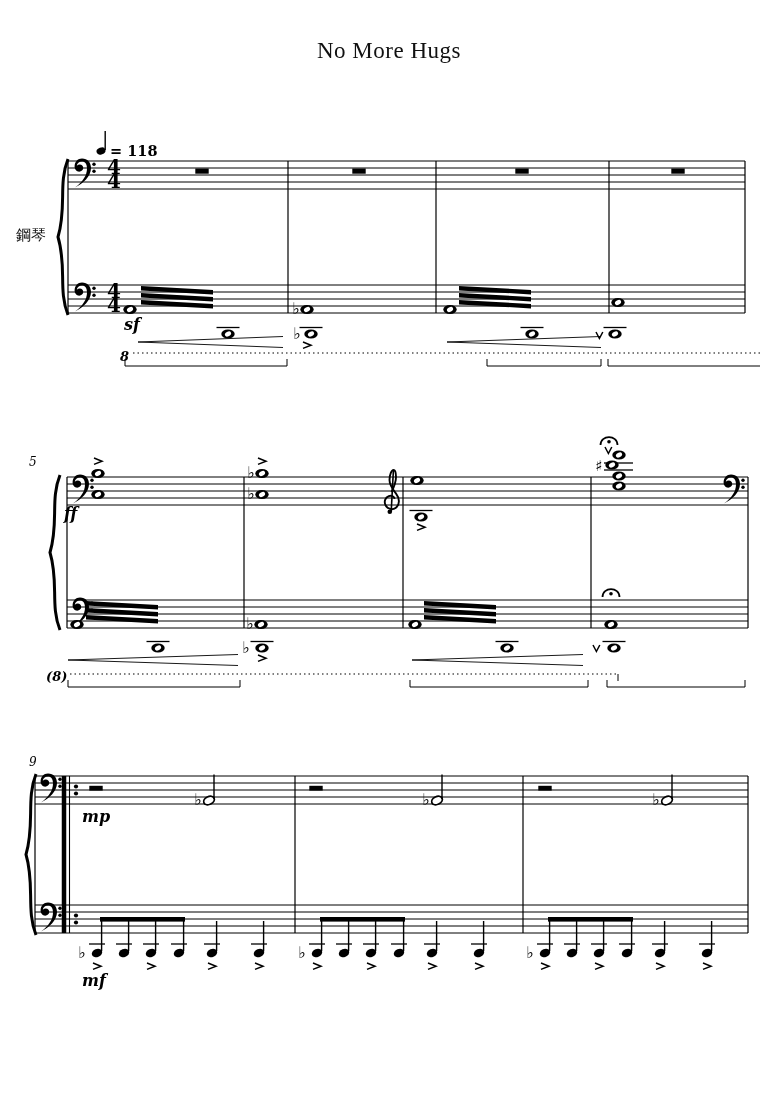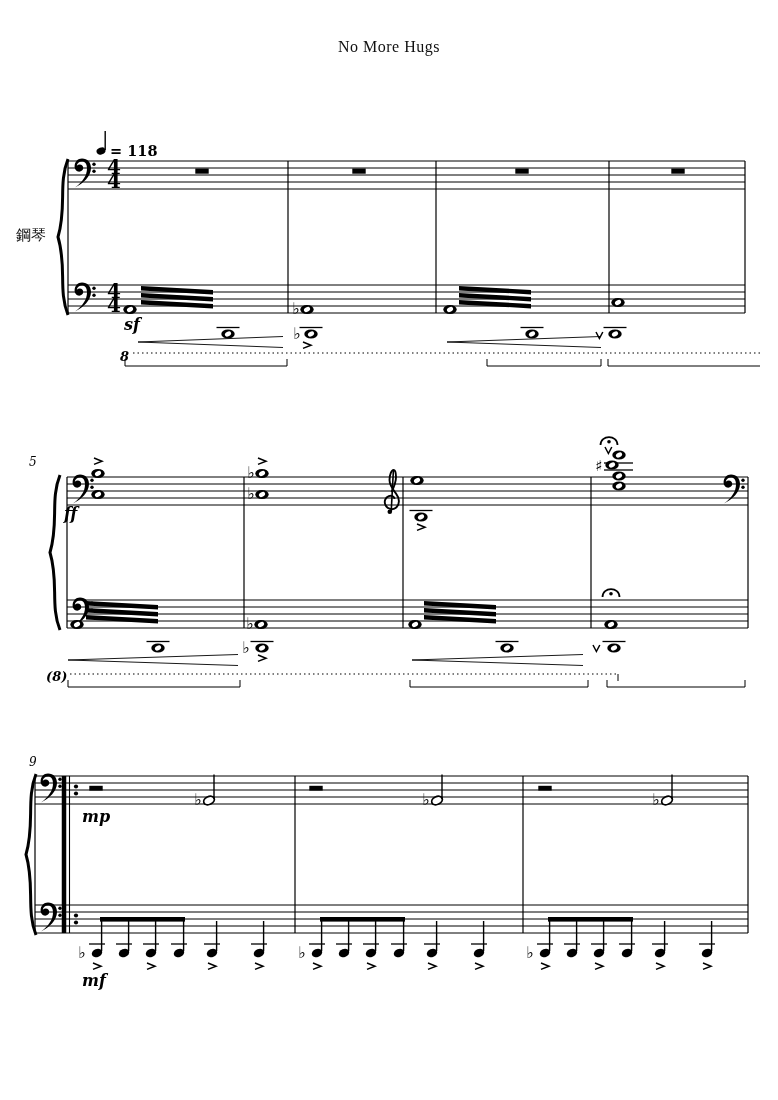--- a/index.html
+++ b/index.html
@@ -1,19 +1,19 @@
 <!DOCTYPE html>
 <html><head>
 <meta charset="utf-8">
 <style>
   html,body{margin:0;padding:0;background:#e8e8e8;}
   #page{position:relative;width:778px;height:1100px;background:#ffffff;margin:0 auto;
         font-family:"Liberation Serif",serif;overflow:hidden;}
   #title{position:absolute;top:38px;left:0;width:778px;text-align:center;
-         font-size:16px;color:#111;letter-spacing:.5px;}
+         font-size:23px;color:#111;letter-spacing:.5px;}
   #inst{position:absolute;left:16px;top:226px;font-size:15px;color:#111;
         font-family:Liberation Sans, sans-serif;}
   svg{position:absolute;left:0;top:0;}
 </style>
 </head>
 <body>
 
 <div id="page">
   <div id="title">No More Hugs</div>
   <div id="inst">鋼琴</div>

